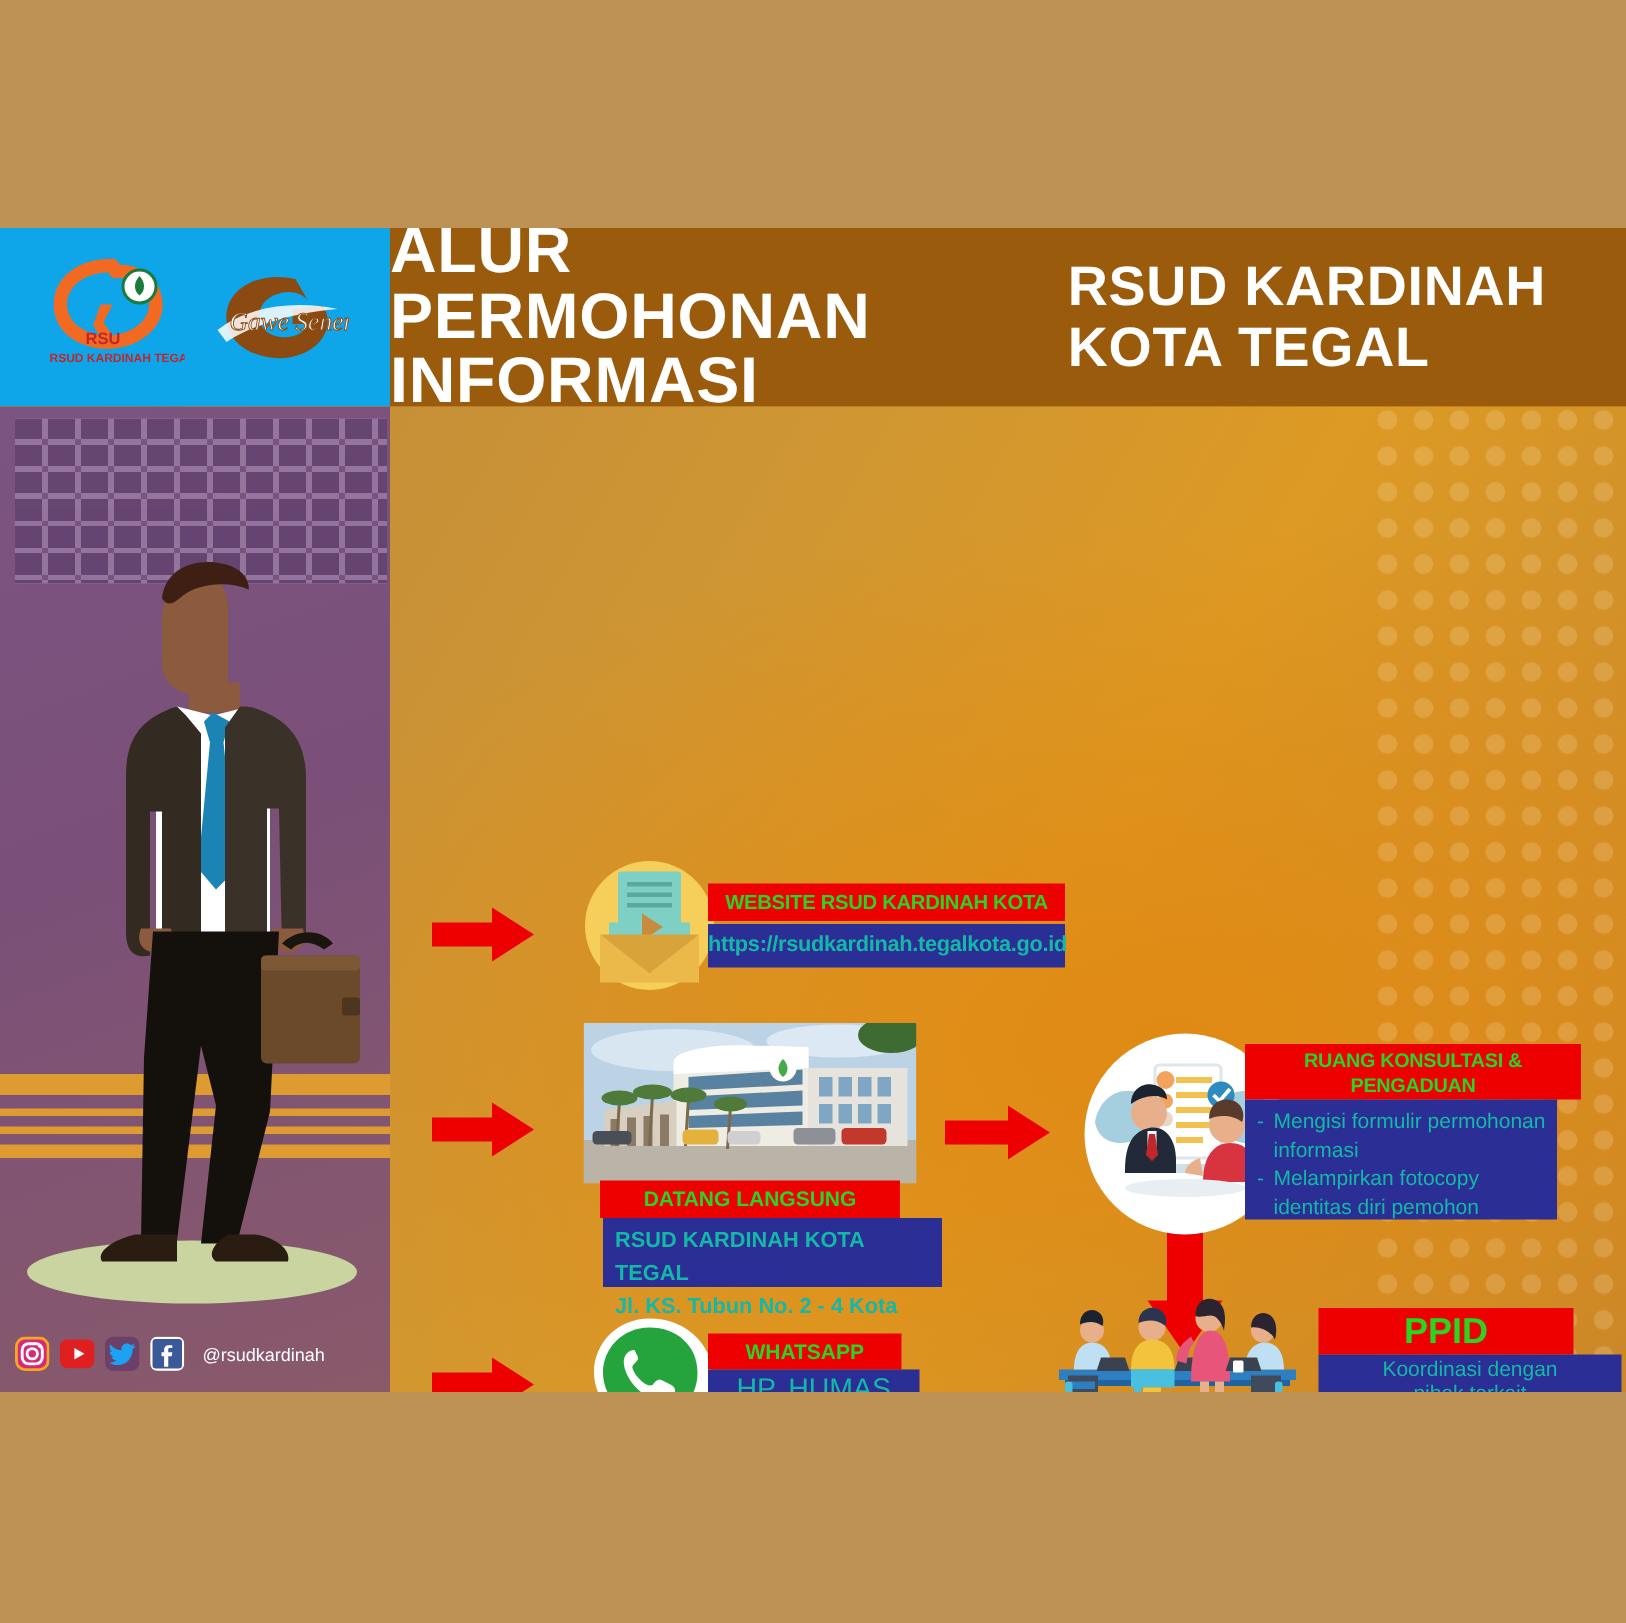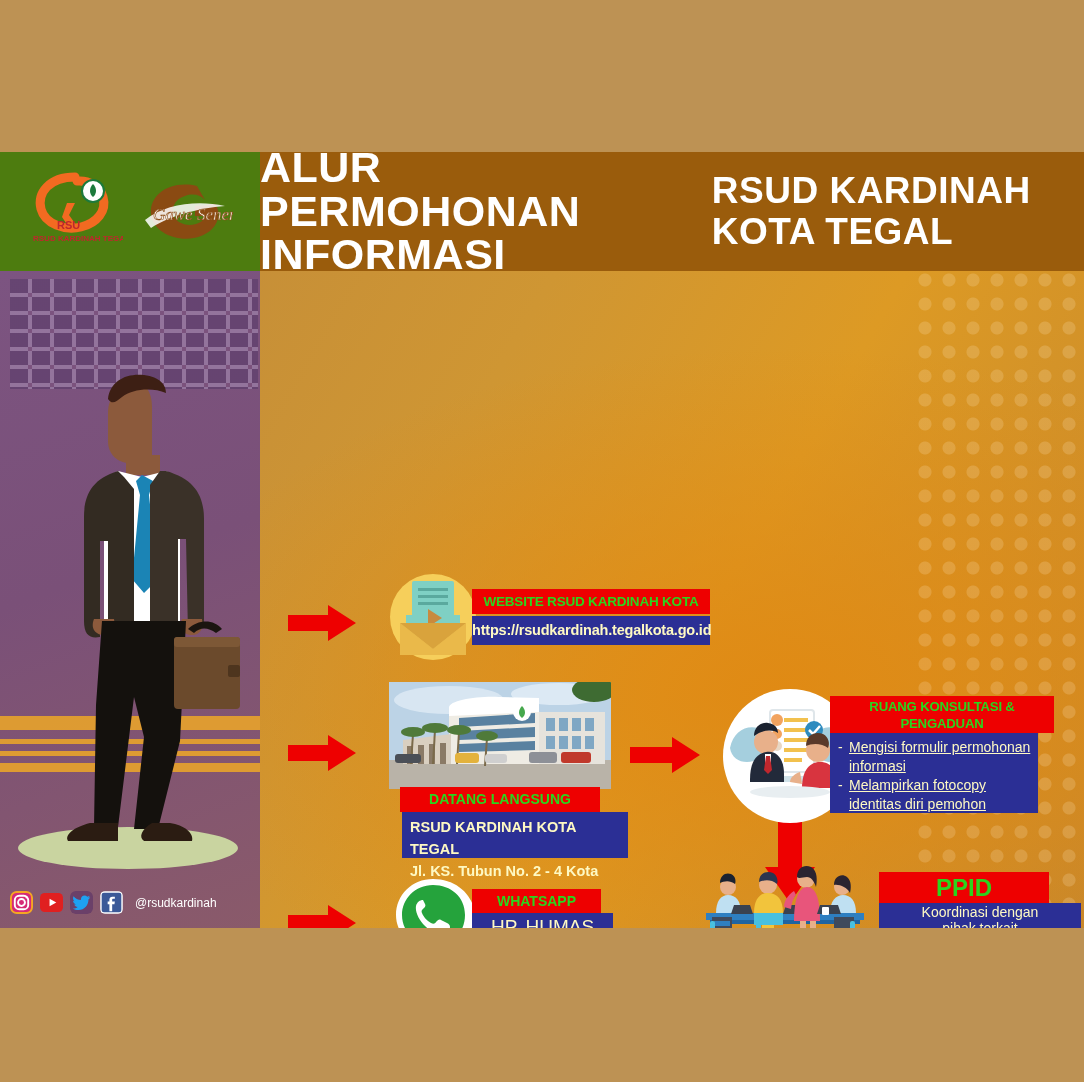--- a/index.html
+++ b/index.html
@@ -11,21 +11,21 @@
   }
   .poster{
     position:absolute;left:0;top:152px;width:1084px;height:776px;
     background:#b07a1f;
     overflow:hidden;
   }
 
   
   .header{position:absolute;left:0;top:0;width:1084px;height:119px;
     background:#9a5c0c;display:flex;align-items:stretch;}
-  .logo-panel{width:260px;height:119px;background:#4d7c0f;
+  .logo-panel{width:260px;height:119px;background:#0ea5e9;
     display:flex;align-items:center;justify-content:center;gap:14px;flex:0 0 260px;}
   .logo-rsu{width:96px;height:86px;position:relative;}
   .logo-gawe{width:96px;height:72px;position:relative;}
   .header-titles{flex:1;display:flex;flex-direction:row;align-items:center;
     justify-content:center;padding-right:10px;}
   .title1{color:#ffffff;font-size:43px;font-weight:bold;line-height:1.02;letter-spacing:.5px;}
   .title2{color:#ffffff;font-size:37px;font-weight:bold;line-height:1.1;letter-spacing:.5px;}
 
   
   .body-area{position:absolute;left:0;top:119px;width:1084px;height:657px;
@@ -51,21 +51,21 @@
   .s3{top:480px;width:260px;height:5px;}
   .s4{top:492px;width:260px;height:9px;}
   .shadow-ell{position:absolute;left:18px;top:556px;width:220px;height:42px;
     background:#c9d4a0;border-radius:50%;}
   .social-bar{position:absolute;left:10px;bottom:14px;display:flex;align-items:center;gap:7px;}
   .sicon{width:23px;height:23px;border-radius:5px;display:block;}
   .handle{color:#ffffff;font-size:12px;margin-left:5px;}
 
   
   .redbar{background:#ee0000;color:#2bd41e;font-weight:bold;text-align:center;}
-  .bluebox{background:#2b2f95;color:#fef9c3;}
+  .bluebox{background:#2b2f95;color:#14b8a6;}
   .arrow-r{position:absolute;}
   .arrow-d{position:absolute;}
 
   
   .web-caption{position:absolute;left:472px;top:318px;width:238px;height:25px;
     font-size:13.5px;line-height:25px;letter-spacing:-.2px;}
   .web-url{position:absolute;left:472px;top:345px;width:238px;height:29px;
     font-size:14.5px;font-weight:bold;line-height:29px;text-align:center;letter-spacing:-.2px;}
 
   .bld-photo{position:absolute;left:389px;top:411px;width:222px;height:107px;overflow:hidden;}
@@ -77,21 +77,21 @@
 
   .wa-bar{position:absolute;left:472px;top:618px;width:129px;height:24px;
     font-size:14px;line-height:24px;}
   .wa-box{position:absolute;left:472px;top:642px;width:141px;height:48px;
     text-align:center;padding-top:2px;box-sizing:border-box;}
   .wa-box .l1{font-size:19px;font-weight:normal;line-height:23px;}
 
   .kon-bar{position:absolute;left:830px;top:425px;width:224px;height:37px;
     font-size:13.2px;line-height:17px;padding-top:2px;box-sizing:border-box;letter-spacing:-.2px;}
   .kon-box{position:absolute;left:830px;top:462px;width:208px;height:80px;
-    padding:5px 6px 0 8px;box-sizing:border-box;text-decoration:underline;}
+    padding:5px 6px 0 8px;box-sizing:border-box;}
   .kon-box li{font-size:14px;line-height:19px;list-style:none;position:relative;padding-left:11px;}
   .kon-box li:before{content:"-";position:absolute;left:0;top:0;}
   .kon-box ul{margin:0;padding:0;}
 
   .ppid-bar{position:absolute;left:879px;top:601px;width:170px;height:31px;
     font-size:24px;line-height:31px;}
   .ppid-box{position:absolute;left:879px;top:632px;width:202px;height:32px;
     text-align:center;padding-top:1px;box-sizing:border-box;}
   .ppid-box div{font-size:14px;line-height:16px;}
 </style>

